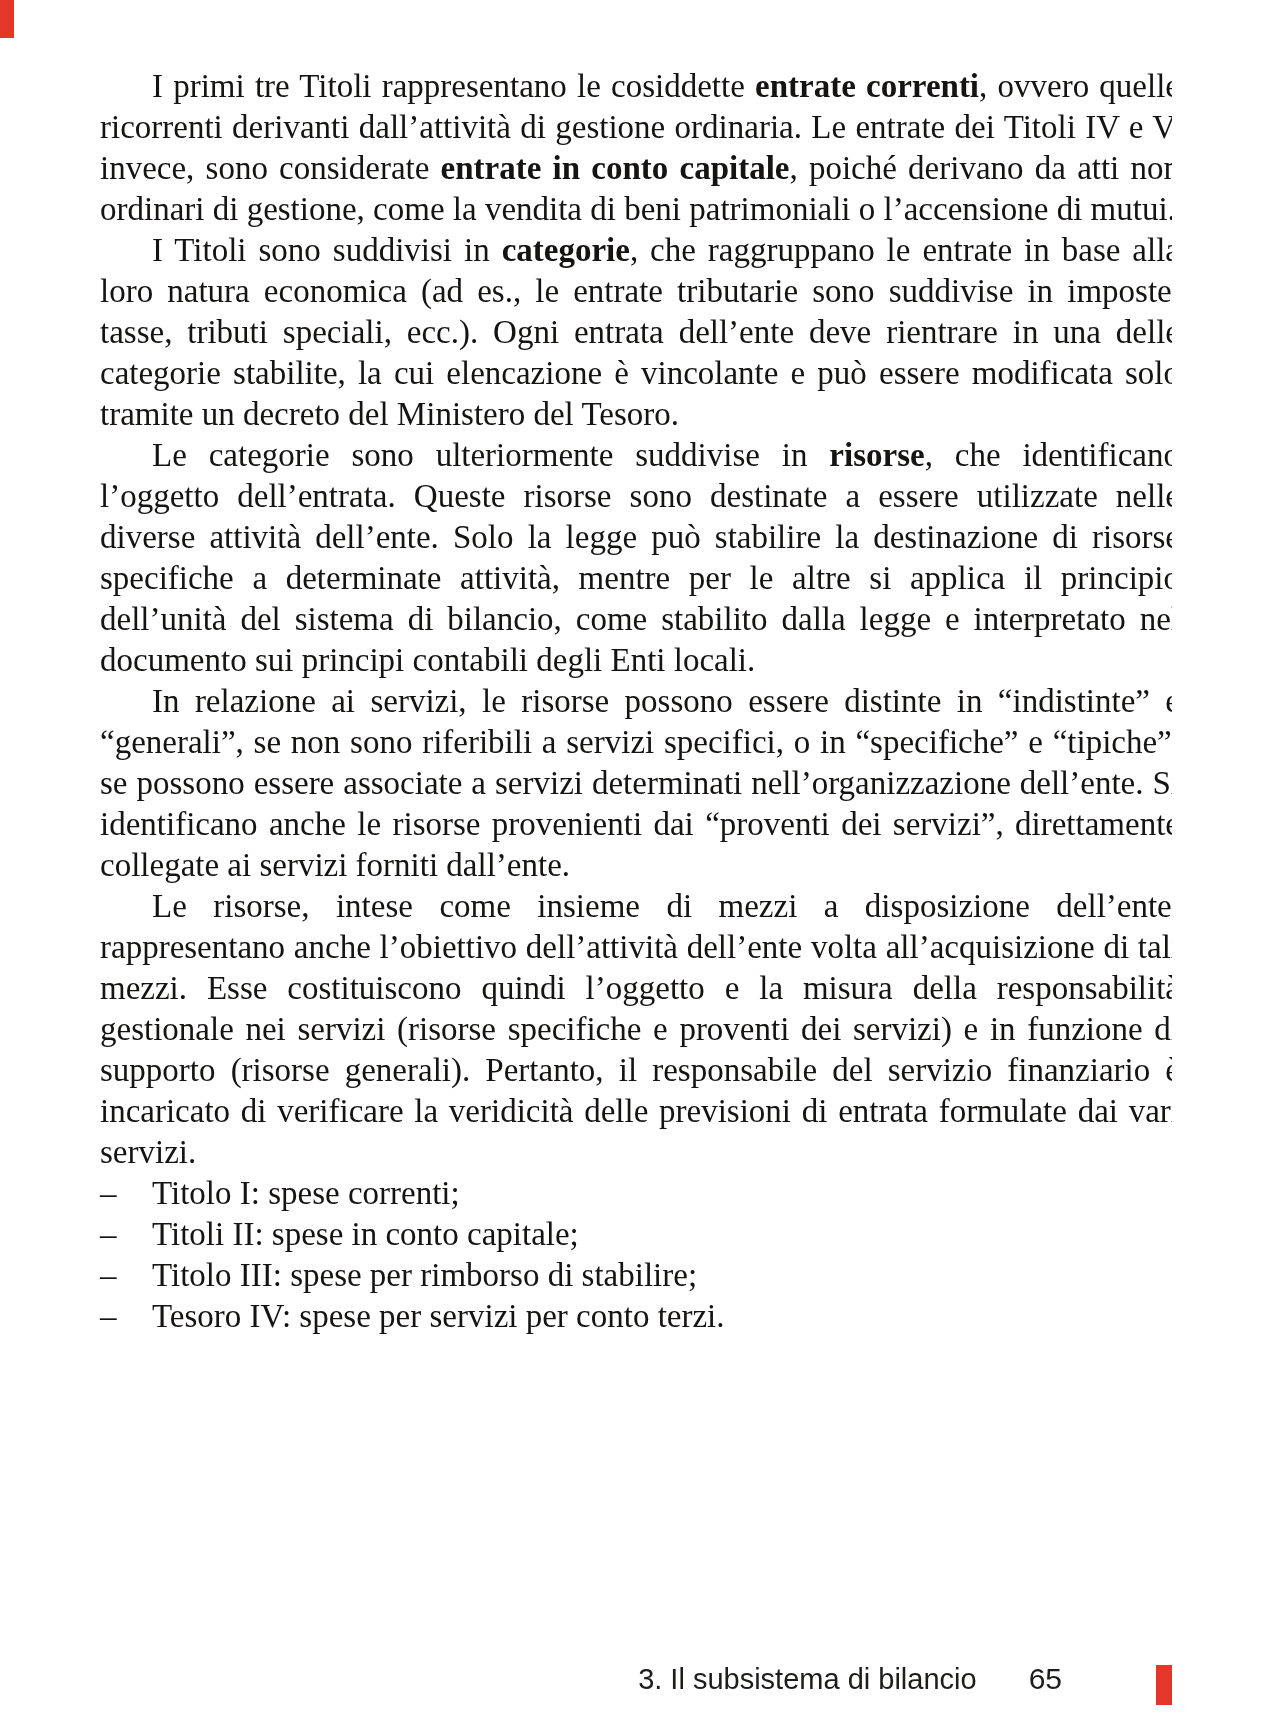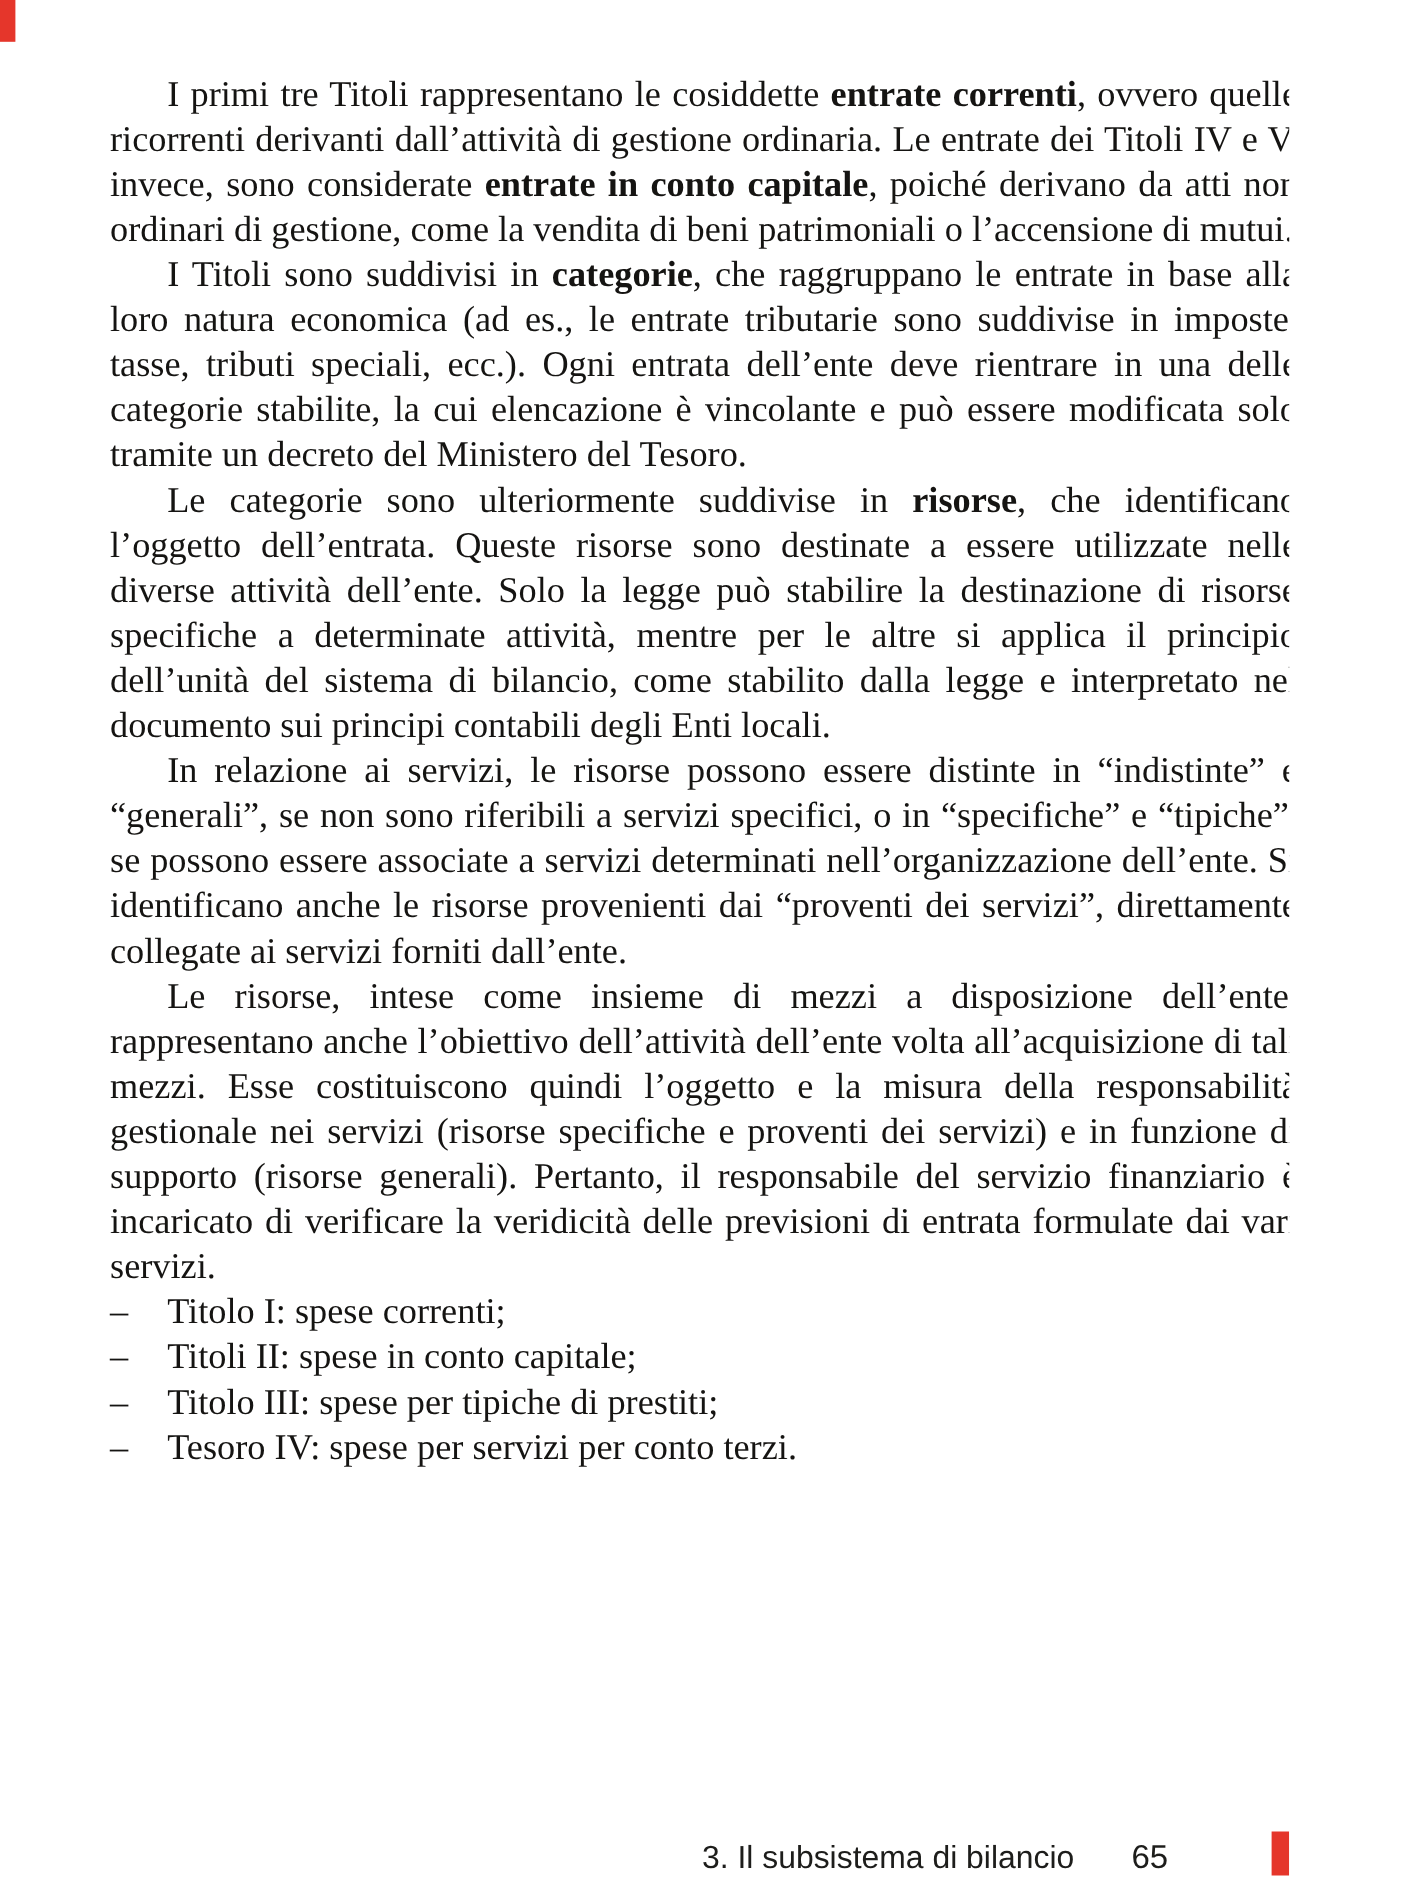--- a/index.html
+++ b/index.html
@@ -79,21 +79,21 @@
     flex: 0 0 52px;
     width: 52px;
   }
   .dash-list .li-text {
     flex: 1 1 auto;
   }
   
   .page-footer {
     position: absolute;
     right: 110px;
-    bottom: 14px;
+    bottom: 24px;
     display: flex;
     align-items: baseline;
     font-family: "Liberation Sans", sans-serif;
     font-size: 29px;
     color: #1d1d1b;
     white-space: nowrap;
   }
   .page-footer .chapter {
     font-weight: normal;
   }
@@ -121,21 +121,21 @@
           <li>
             <span class="dash">–</span>
             <span class="li-text">Titolo I: spese correnti;</span>
           </li>
           <li>
             <span class="dash">–</span>
             <span class="li-text">Titoli II: spese in conto capitale;</span>
           </li>
           <li>
             <span class="dash">–</span>
-            <span class="li-text">Titolo III: spese per tipiche di prestiti;</span>
+            <span class="li-text">Titolo III: spese per rimborso di stabilire;</span>
           </li>
           <li>
             <span class="dash">–</span>
             <span class="li-text">Tesoro IV: spese per servizi per conto terzi.</span>
           </li>
         </ul>
       </div>
   </main>
 
   <footer class="page-footer">

